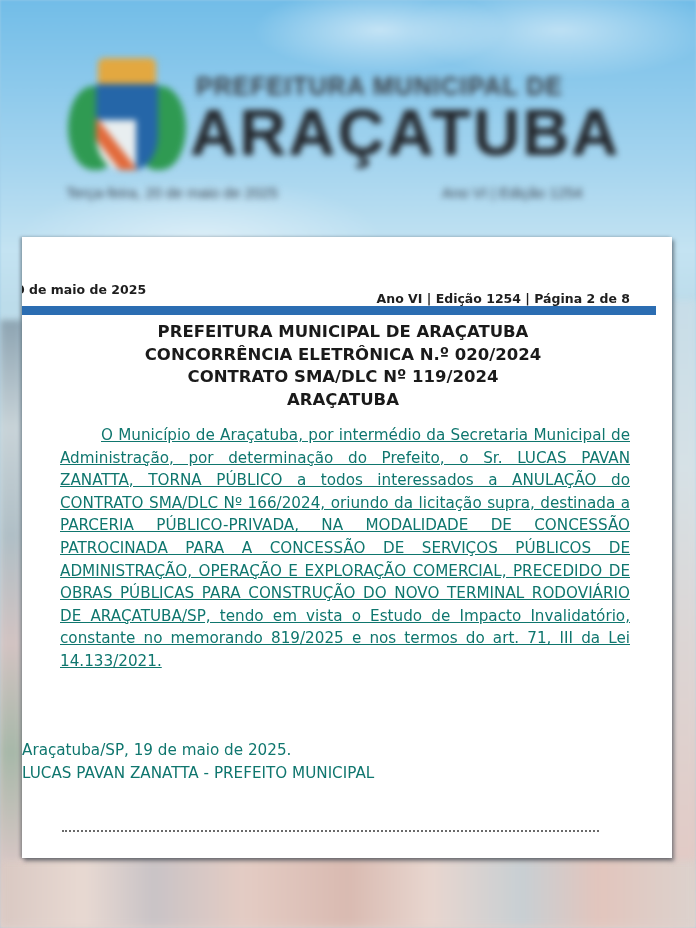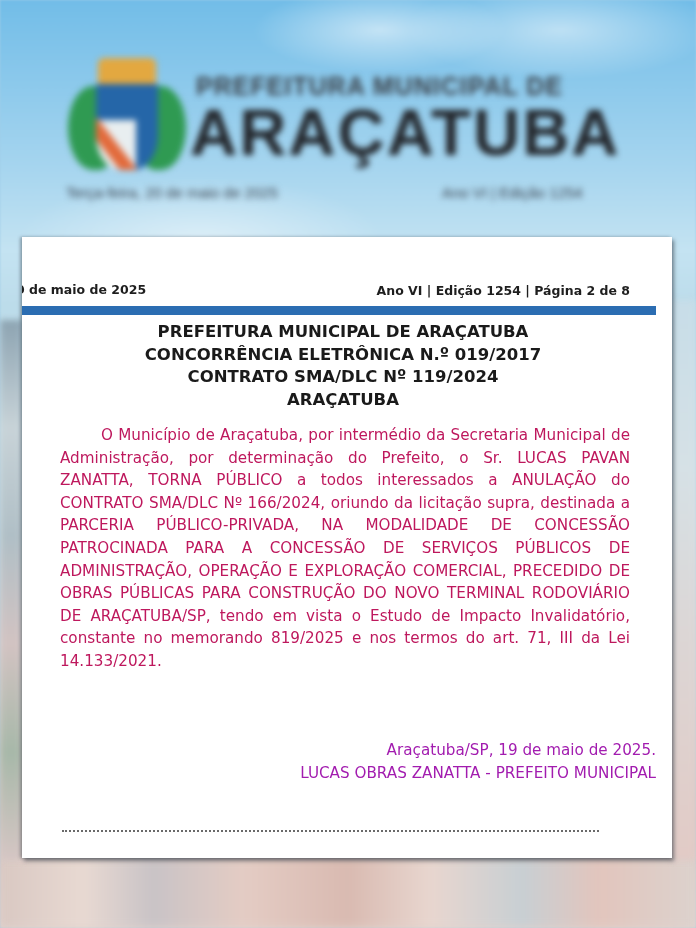--- a/index.html
+++ b/index.html
@@ -133,21 +133,21 @@
       position: absolute;
       left: -6px; top: 45px;
       font-family: "DejaVu Sans", sans-serif;
       font-weight: bold;
       font-size: 12.5px;
       color: #1e1e1e;
       white-space: nowrap;
     }
     .hdr-right {
       position: absolute;
-      right: 42px; top: 46px;
+      right: 42px; top: 54px;
       font-family: "DejaVu Sans", sans-serif;
       font-weight: bold;
       font-size: 12.5px;
       color: #1e1e1e;
       white-space: nowrap;
     }
     .blue-bar {
       position: absolute;
       left: 0; top: 69px;
       width: 634px; height: 9px;
@@ -164,32 +164,33 @@
       color: #1a1a1a;
     }
     .titles div { white-space: nowrap; padding-left: 8px; }
     .body-text {
       position: absolute;
       left: 38px; top: 187px;
       width: 570px;
       font-family: "DejaVu Sans", sans-serif;
       font-size: 15.2px;
       line-height: 22.6px;
-      color: #be185d;
+      color: #0f766e;
       text-align: justify;
       text-indent: 41px;
+      text-decoration: underline;
     }
     .closing {
       position: absolute;
       left: 0; top: 502px; width: 634px;
-      text-align: right;
+      text-align: left;
       font-family: "DejaVu Sans", sans-serif;
       font-size: 15.2px;
       line-height: 23px;
-      color: #a21caf;
+      color: #0f766e;
     }
     .closing div { white-space: nowrap; }
     .dotted {
       position: absolute;
       left: 40px; top: 593px;
       width: 537px; height: 0;
       border-top: 2px dotted #6a6a6a;
     }
   </style>
 </head>
@@ -216,26 +217,26 @@
   <div class="mast-ed">Ano VI | Edição 1254</div>
 </div>
 
 <div class="card">
   <div class="hdr-left">0 de maio de 2025</div>
   <div class="hdr-right">Ano VI | Edição 1254 | Página 2 de 8</div>
   <div class="blue-bar"></div>
 
   <div class="titles">
     <div>PREFEITURA MUNICIPAL DE ARAÇATUBA</div>
-    <div>CONCORRÊNCIA ELETRÔNICA N.º 019/2017</div>
+    <div>CONCORRÊNCIA ELETRÔNICA N.º 020/2024</div>
     <div>CONTRATO SMA/DLC Nº 119/2024</div>
     <div>ARAÇATUBA</div>
   </div>
 
   <div class="body-text">O Município de Araçatuba, por intermédio da Secretaria Municipal de Administração, por determinação do Prefeito, o Sr. LUCAS PAVAN ZANATTA, TORNA PÚBLICO a todos interessados a ANULAÇÃO do CONTRATO SMA/DLC Nº 166/2024, oriundo da licitação supra, destinada a PARCERIA PÚBLICO-PRIVADA, NA MODALIDADE DE CONCESSÃO PATROCINADA PARA A CONCESSÃO DE SERVIÇOS PÚBLICOS DE ADMINISTRAÇÃO, OPERAÇÃO E EXPLORAÇÃO COMERCIAL, PRECEDIDO DE OBRAS PÚBLICAS PARA CONSTRUÇÃO DO NOVO TERMINAL RODOVIÁRIO DE ARAÇATUBA/SP, tendo em vista o Estudo de Impacto Invalidatório, constante no memorando 819/2025 e nos termos do art. 71, III da Lei 14.133/2021.</div>
 
   <div class="closing">
     <div>Araçatuba/SP, 19 de maio de 2025.</div>
-    <div>LUCAS OBRAS ZANATTA - PREFEITO MUNICIPAL</div>
+    <div>LUCAS PAVAN ZANATTA - PREFEITO MUNICIPAL</div>
   </div>
 
   <div class="dotted"></div>
 </div>
 
 </body></html>

